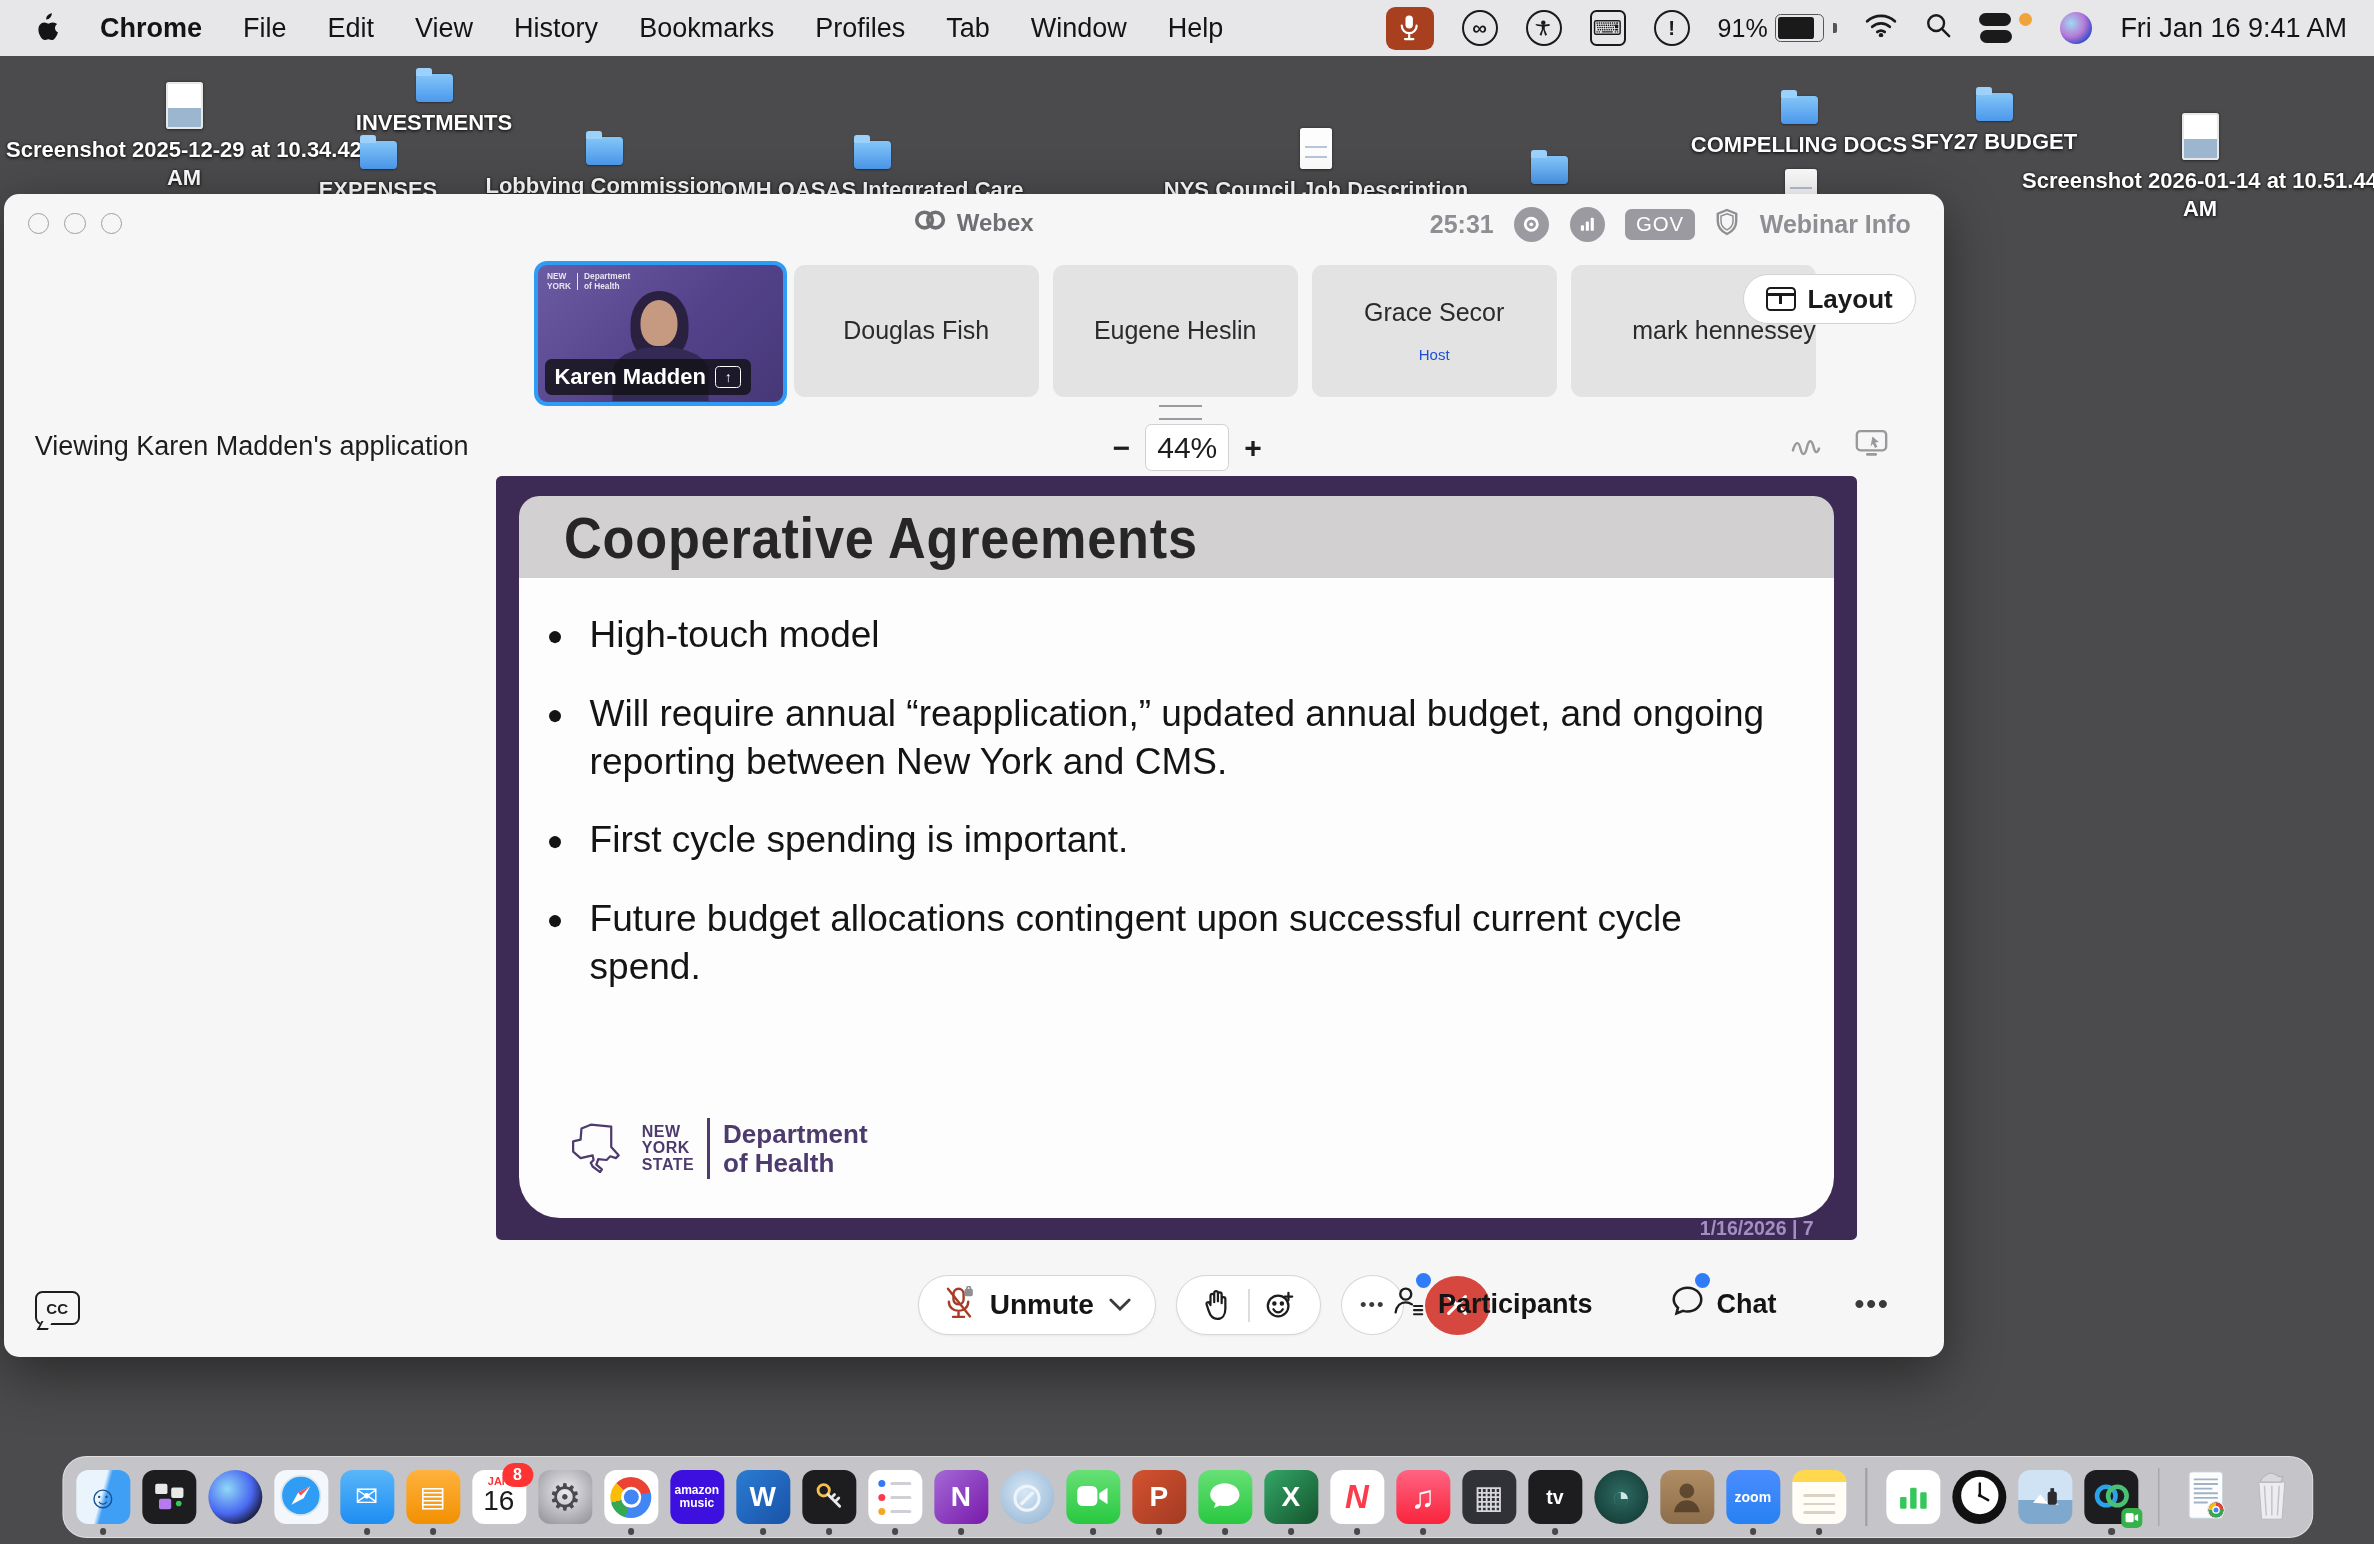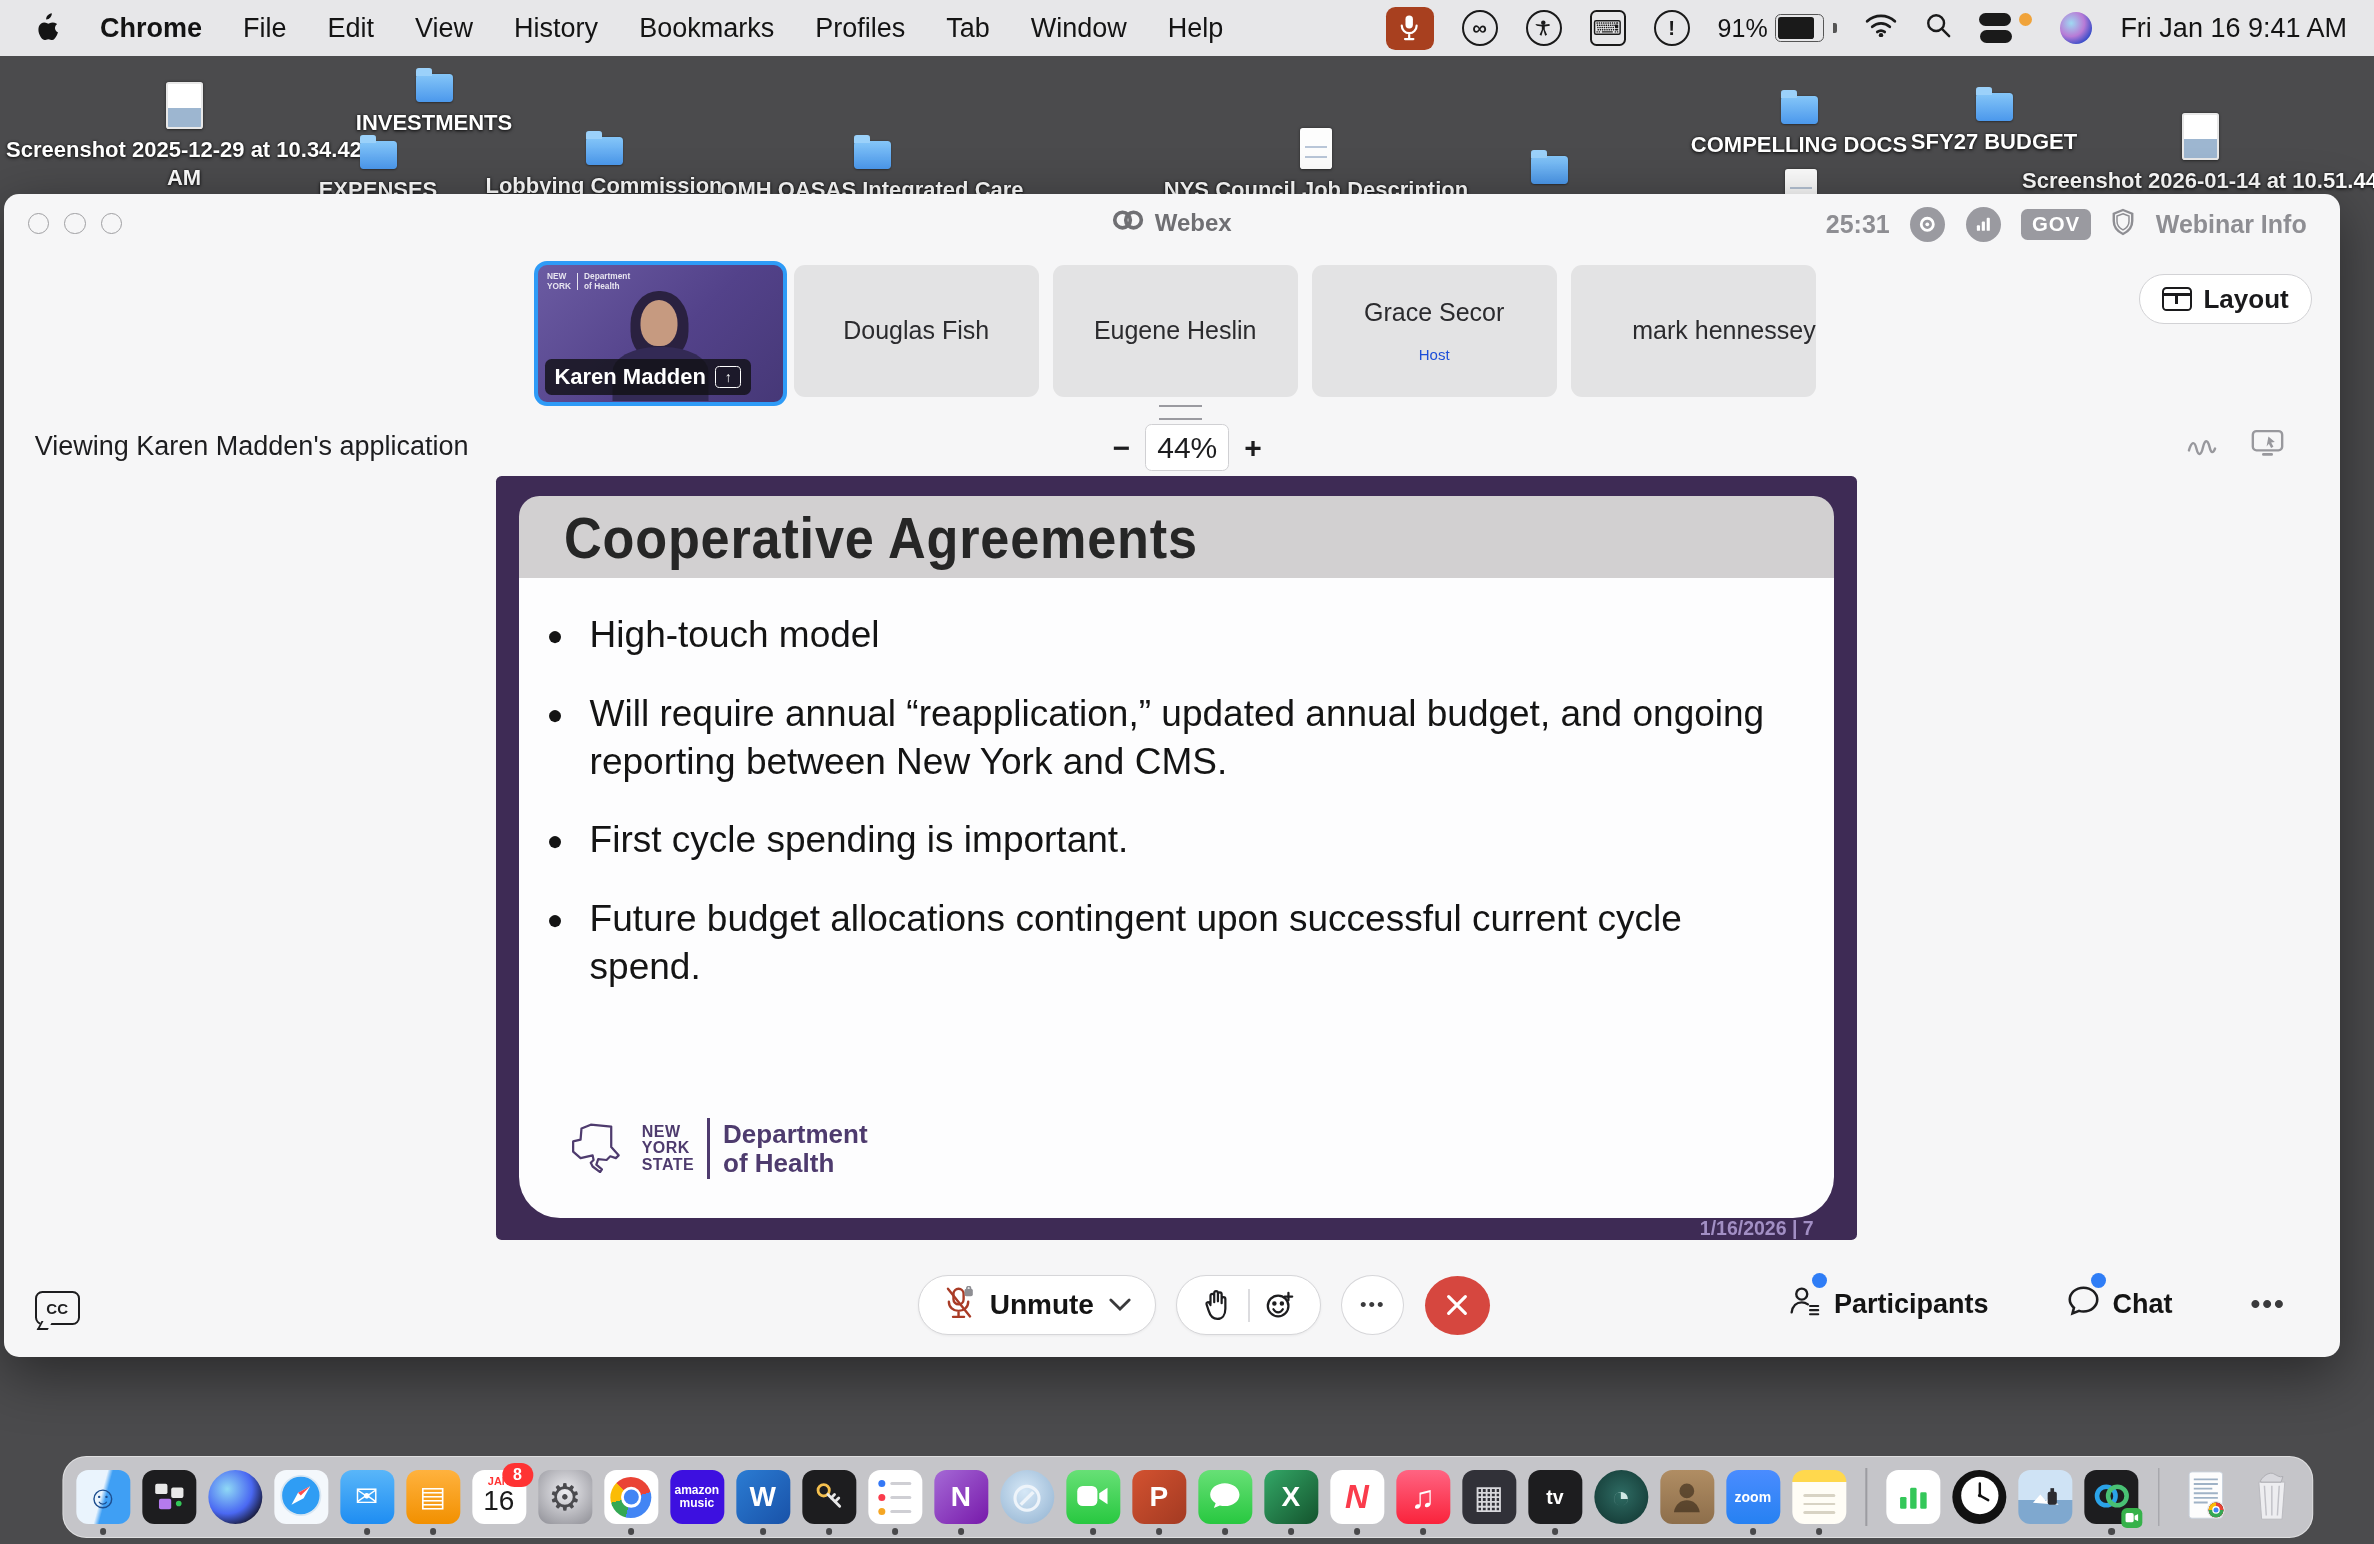--- a/index.html
+++ b/index.html
@@ -32,28 +32,28 @@
   .dicon .ic{margin:0 auto 7.4px;}
   .folder{width:37px;height:28px;background:linear-gradient(#85c6f8,#4b98ec);border-radius:3.7px;position:relative;box-shadow:0 0.9px 1.9px rgba(0,0,0,.4);}
   .folder::before{content:"";position:absolute;top:-5.6px;left:0;width:16px;height:7.4px;background:#9bd1fa;border-radius:2.8px 2.8px 0 0;}
   .imgfile{width:33px;height:43px;background:#fdfdfd;border:2.8px solid #e8e8e8;border-radius:2.8px;box-shadow:0 0.9px 2.8px rgba(0,0,0,.5);}
   .imgfile.thumb{background:linear-gradient(#fff 55%,#9db6d0 55%);}
   .docfile{width:32px;height:41px;background:#fdfdfd;border-radius:2.8px;position:relative;box-shadow:0 0.9px 2.8px rgba(0,0,0,.5);
     background-image:repeating-linear-gradient(#fdfdfd 0 8.3px,#b9c6d8 8.3px 10.2px);background-size:70% 60%;background-position:50% 60%;background-repeat:no-repeat;}
   .dicon .lbl{color:#fff;font-size:22px;font-weight:600;line-height:1.25;text-shadow:0 0.9px 3.7px rgba(0,0,0,.85),0 0 1.9px rgba(0,0,0,.6);}
 
   
-  #win{position:absolute;left:3.7px;top:194px;width:2336px;height:1163px;background:#f6f6f7;border-radius:15px;
+  #win{position:absolute;left:3.7px;top:194px;width:1940px;height:1163px;background:#f6f6f7;border-radius:15px;
     box-shadow:0 16.7px 56px rgba(0,0,0,.45);z-index:2;}
   #titlebar{position:absolute;left:0;top:0;width:100%;height:58px;}
   .tlights{position:absolute;left:24px;top:18.6px;display:flex;gap:15px;}
   .tlights i{width:19.5px;height:19.5px;border-radius:50%;border:1.9px solid #9f9fa2;background:transparent;}
   .wbx-title{position:absolute;left:50%;top:15px;transform:translateX(-50%);display:flex;align-items:center;gap:11px;color:#6f6f73;font-size:24px;font-weight:600;}
   .tright{position:absolute;right:33px;top:13px;display:flex;align-items:center;gap:20.4px;color:#8e8e93;font-size:25px;font-weight:600;}
-  .gov-badge{background:#9a9aa0;color:#fff;font-weight:bold;font-size:20.4px;border-radius:6.5px;padding:3.7px 11px;letter-spacing:0.9px;}
+  .gov-badge{background:#9a9aa0;color:#fff;font-weight:normal;font-size:20.4px;border-radius:6.5px;padding:3.7px 11px;letter-spacing:0.9px;}
   .graycirc{width:35px;height:35px;border-radius:50%;background:#9a9aa0;display:flex;align-items:center;justify-content:center;}
 
   
   #pstrip{position:absolute;left:0;top:67px;width:100%;height:148px;}
   .ptile{position:absolute;top:3.7px;width:245px;height:132px;background:#e3e3e4;border-radius:11px;
     display:flex;flex-direction:column;align-items:center;justify-content:center;color:#2b2b2e;font-size:25px;}
   .ptile .role{color:#1d4ed8;font-size:15px;margin-top:19px;}
   #ktile{position:absolute;left:530px;top:0;width:245px;height:137px;border-radius:13px;border:4.6px solid #2e9bf7;
     background:linear-gradient(135deg,#6b5ba2 0%,#53428a 55%,#463877 100%);overflow:hidden;}
   .klogo{position:absolute;left:9.3px;top:7.4px;display:flex;gap:5.6px;align-items:center;opacity:.85;}

